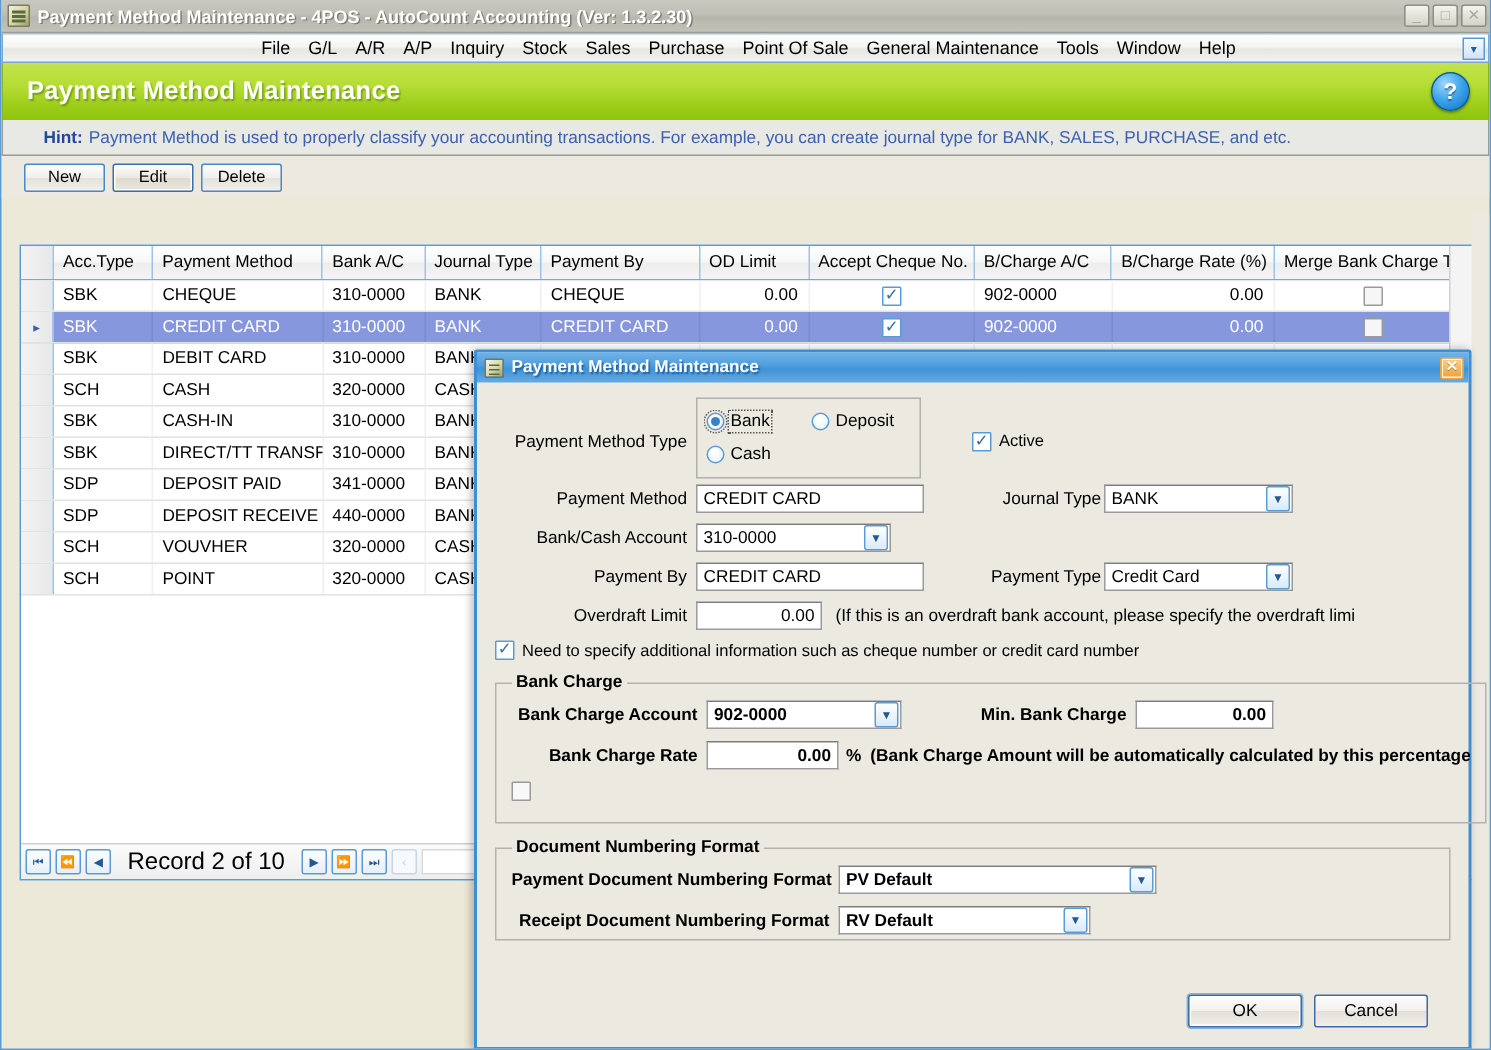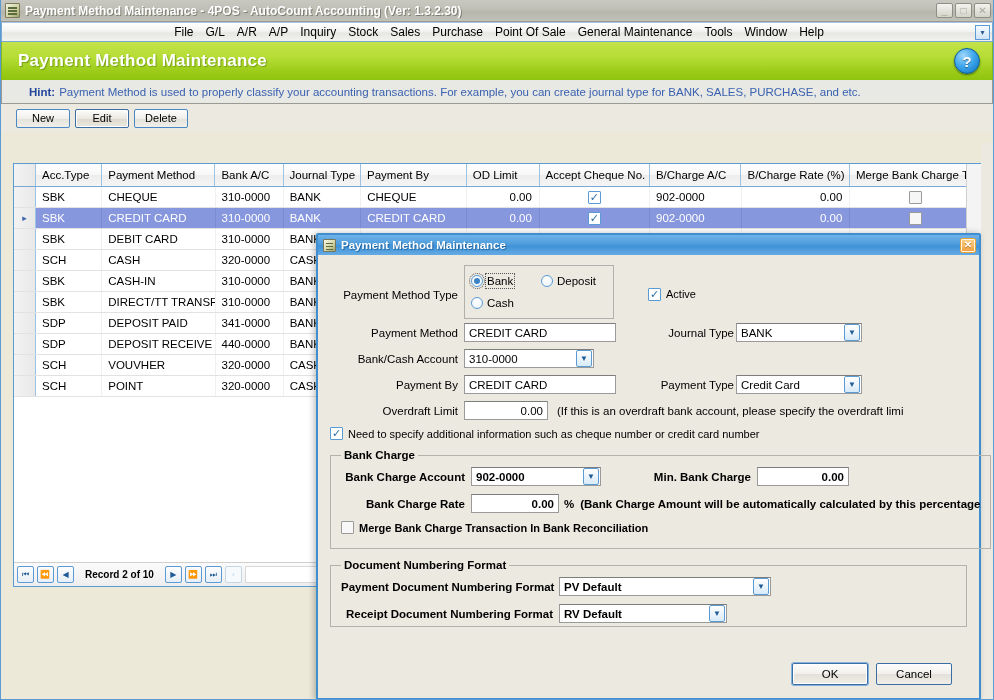--- a/index.html
+++ b/index.html
@@ -230,21 +230,21 @@
   }
   .nav-btn {
     width: 17px; height: 17px;
     background: linear-gradient(to bottom,#fdfdfd,#e7eff7);
     border: 1px solid #5b9bd5;
     border-radius: 2px;
     display: flex; align-items: center; justify-content: center;
     color: #1f5a96; font-size: 8px; line-height: 1;
   }
   .nav-btn.dim { border-color:#c4d7e8; color:#b8cfe2; background:#f7fafd; }
-  #nav-label { font-size: 10px; color:#000; margin: 0 8px; white-space: nowrap; font-weight: bold; }
+  #nav-label { font-size: 16px; color:#000; margin: 0 8px; white-space: nowrap; }
   #nav-fill { flex:1; height:17px; background:#fff; border:1px solid #d8d8d8; margin-right:4px;}
 
   
   #grid-vscroll {
     position: absolute; right: 0; top: 0; bottom: 0;
     width: 16px;
     background: #f4f4f4;
     border-left: 1px solid #d0d0d0;
   }
 
@@ -711,21 +711,20 @@
 
         <div class="frow" style="margin-bottom:8px;">
           <div class="lbl" style="width:124px;margin-right:6px;">Bank Charge Rate</div>
           <div class="txtbox num" style="width:88px;">0.00</div>
           <div class="lbl" style="margin:0 6px 0 5px;">%</div>
           <div class="hintText" style="width:400px;">(Bank Charge Amount will be automatically calculated by this percentage</div>
         </div>
 
         <div class="frow" style="margin-bottom:0;">
           <span class="chk off"></span>
-          <span>Merge Bank Charge Transaction In Bank Reconciliation</span>
         </div>
       </fieldset>
 
       <fieldset class="gbox" style="margin-top:10px;height:68px;">
         <legend>Document Numbering Format</legend>
 
         <div class="frow" style="margin-bottom:8px;">
           <div class="lbl" style="width:212px;margin-right:6px;">Payment Document Numbering Format</div>
           <div class="combo" style="width:212px;">
             <span class="cval">PV Default</span>

